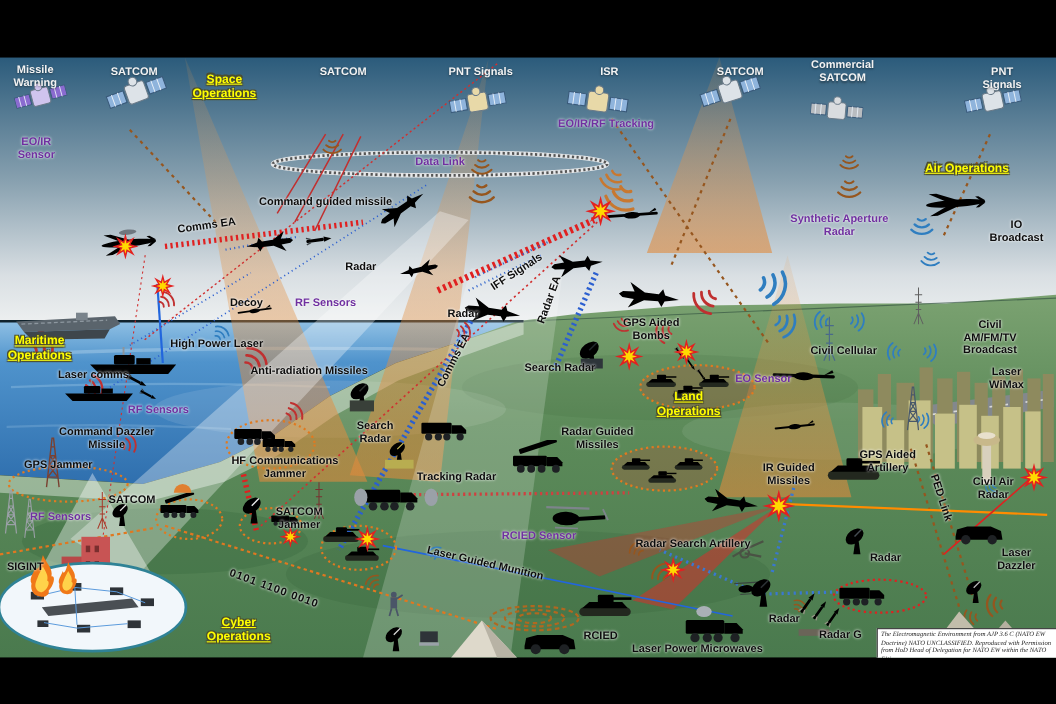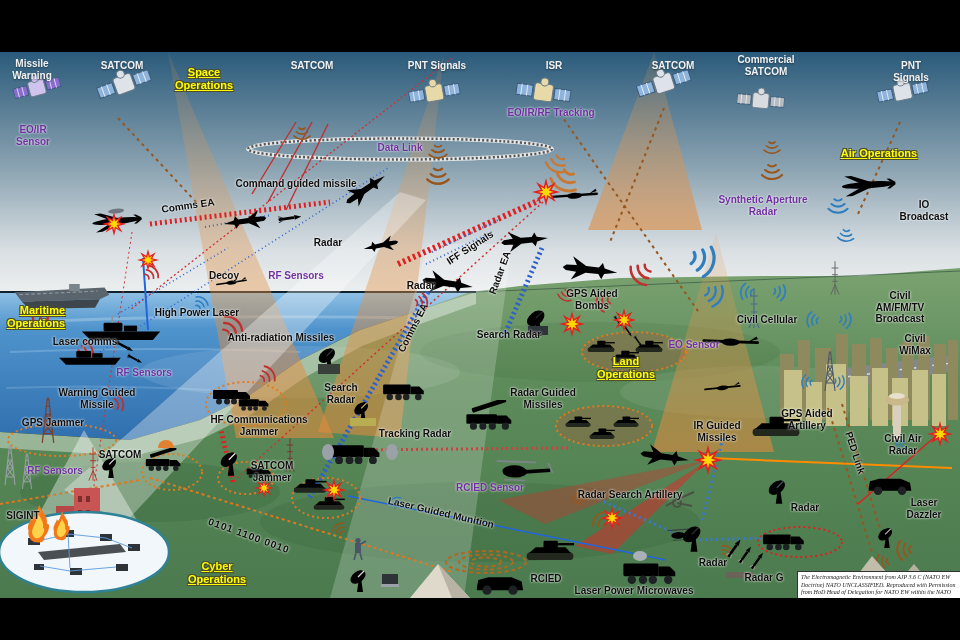--- a/index.html
+++ b/index.html
@@ -728,36 +728,36 @@
   <div class="lb k" style="left:296px;top:126px">Command guided missile</div>
   <div class="lb k" style="left:188px;top:148px;--r:-8deg">Comms EA</div>
   <div class="lb k" style="left:328px;top:185px">Radar</div>
   <div class="lb k" style="left:224px;top:218px">Decoy</div>
   <div class="lb p" style="left:296px;top:218px">RF Sensors</div>
   <div class="lb k" style="left:421px;top:228px">Radar</div>
   <div class="lb k" style="left:470px;top:190px;--r:-33deg">IFF Signals</div>
   <div class="lb k" style="left:500px;top:215px;--r:-70deg">Radar EA</div>
   <div class="lb k" style="left:413px;top:270px;--r:-63deg">Comms EA</div>
   <div class="lb k" style="left:197px;top:255px">High Power Laser</div>
-  <div class="lb y" style="left:36px;top:252px;text-align:right">Maritime
+  <div class="lb y" style="left:36px;top:252px;text-align:center">Maritime
 Operations</div>
   <div class="lb k" style="left:85px;top:284px">Laser comms</div>
   <div class="lb k" style="left:281px;top:280px">Anti-radiation Missiles</div>
   <div class="lb k" style="left:592px;top:236px">GPS Aided
 Bombs</div>
   <div class="lb k" style="left:509px;top:277px">Search Radar</div>
   <div class="lb y" style="left:626px;top:303px">Land
 Operations</div>
   <div class="lb p" style="left:694px;top:287px">EO Sensor</div>
   <div class="lb k" style="left:767px;top:262px">Civil Cellular</div>
   <div class="lb k" style="left:900px;top:238px">Civil AM/FM/TV
 Broadcast</div>
-  <div class="lb k" style="left:915px;top:281px">Civil WiMax</div>
+  <div class="lb k" style="left:915px;top:281px">Laser WiMax</div>
   <div class="lb p" style="left:144px;top:315px">RF Sensors</div>
-  <div class="lb k" style="left:97px;top:335px">Warning Guided
+  <div class="lb k" style="left:97px;top:335px">Command Dazzler
 Missile</div>
   <div class="lb k" style="left:53px;top:365px">GPS Jammer</div>
   <div class="lb k" style="left:341px;top:330px">Search
 Radar</div>
   <div class="lb k" style="left:259px;top:362px">HF Communications
 Jammer</div>
   <div class="lb k" style="left:120px;top:397px">SATCOM</div>
   <div class="lb k" style="left:415px;top:376px">Tracking Radar</div>
   <div class="lb k" style="left:543px;top:335px">Radar Guided
 Missiles</div>

